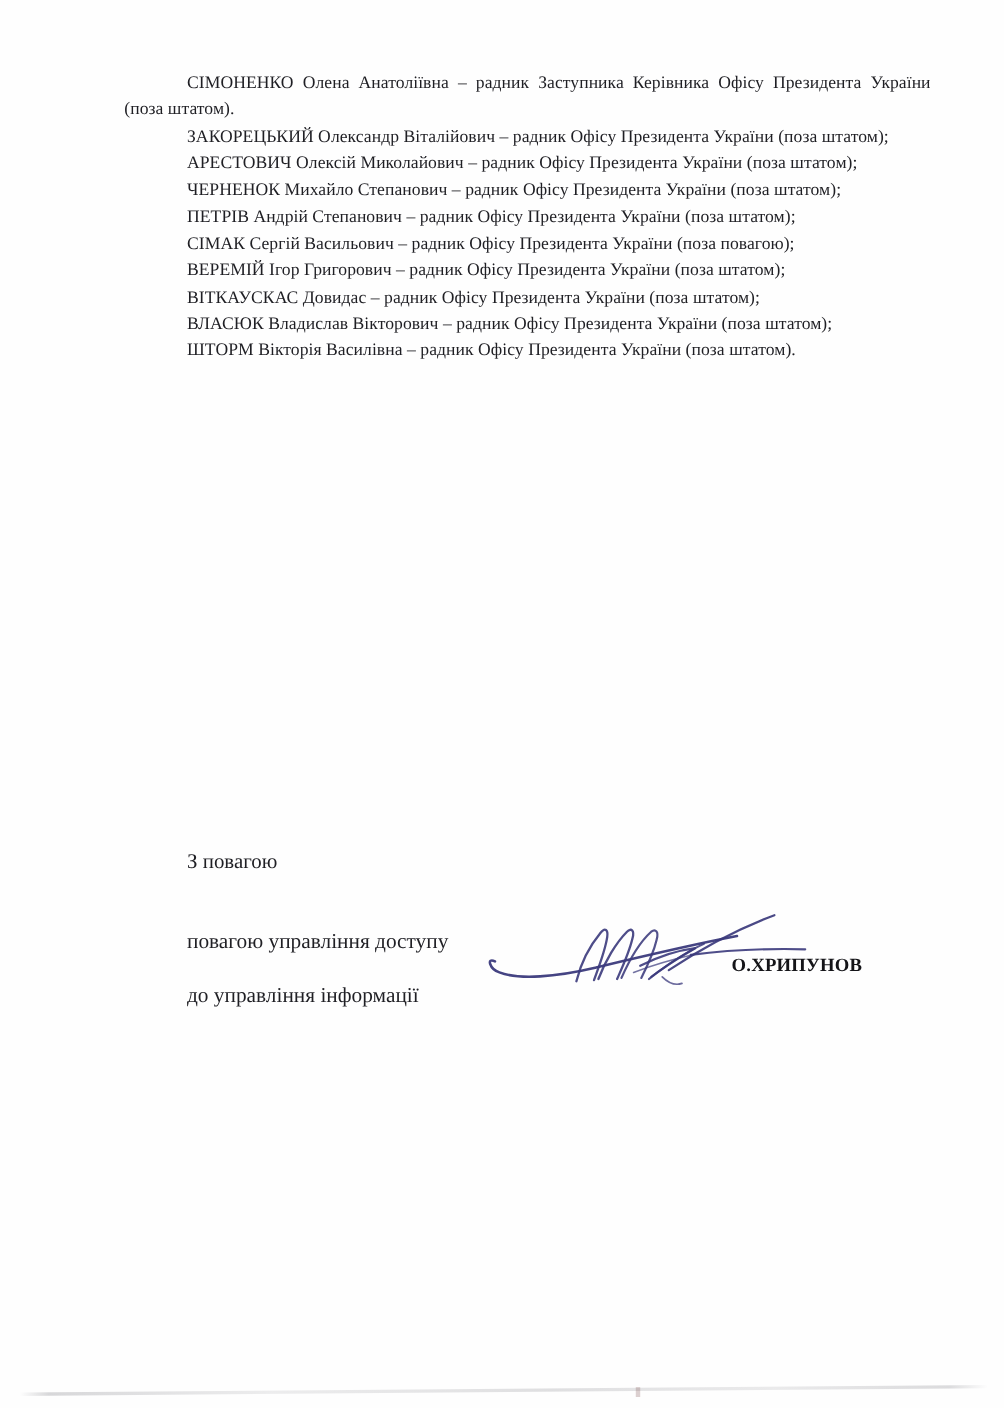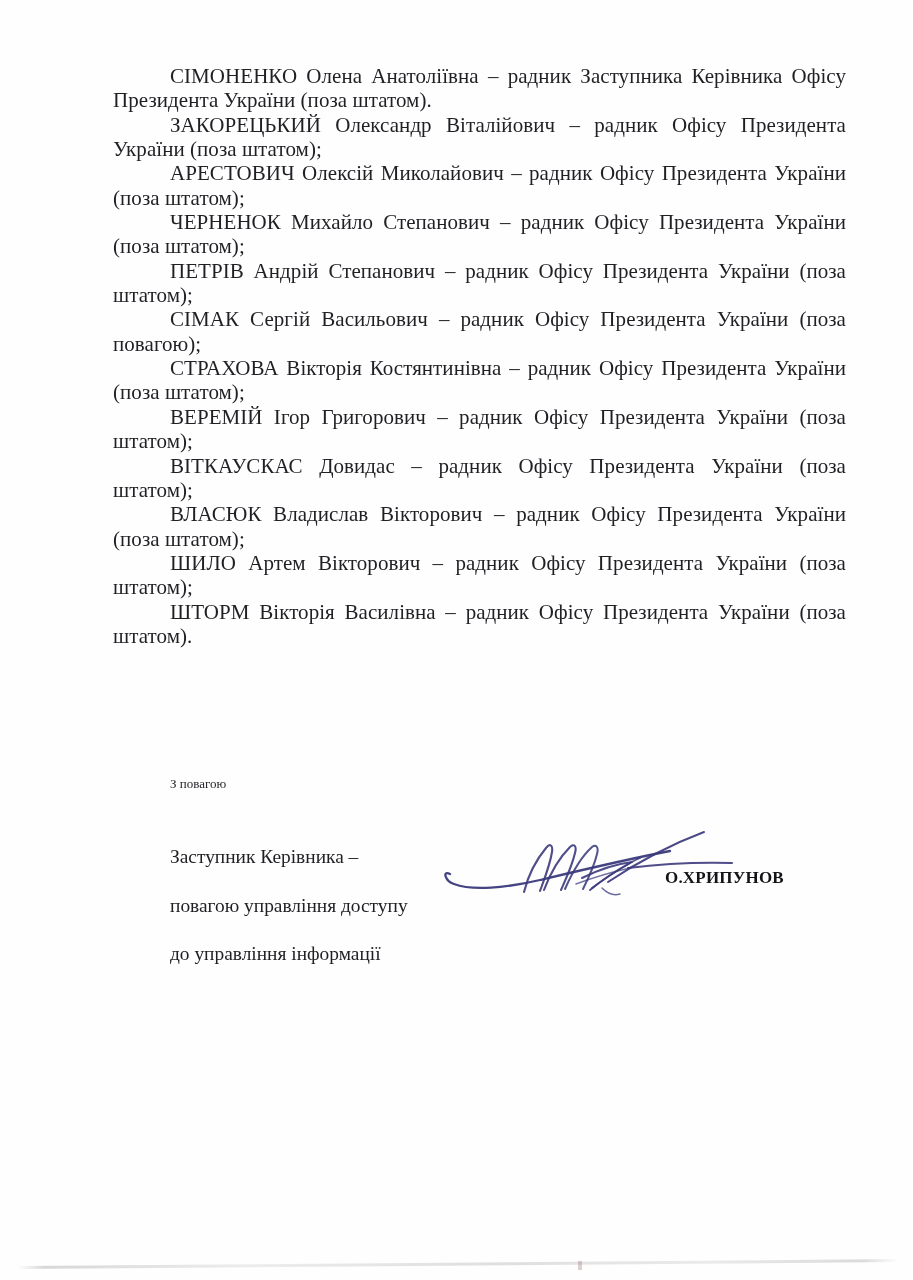--- a/index.html
+++ b/index.html
@@ -23,33 +23,33 @@
     position: absolute;
     left: 113px;
     top: 64px;
     width: 733px;
   }
   .para {
     margin: 0;
     text-align: justify;
     text-justify: inter-word;
     text-indent: 57px;
-    font-size: 21px;
+    font-size: 16px;
     line-height: 24.35px;
     letter-spacing: 0.05px;
     color: #1f1f24;
   }
   .para:last-child { text-align: justify; }
 
   
   .closing {
     position: absolute;
     left: 170px;
     top: 772px;
-    font-size: 13px;
+    font-size: 19px;
     line-height: 24.3px;
     color: #1f1f24;
   }
   .sign-title {
     position: absolute;
     left: 170px;
     top: 821px;
     font-size: 19.4px;
     line-height: 24.3px;
     color: #1f1f24;
@@ -109,32 +109,29 @@
 
 <div class="page">
 
   <div class="body-block">
     <p class="para">СІМОНЕНКО Олена Анатоліївна – радник Заступника Керівника Офісу Президента України (поза штатом).</p>
     <p class="para">ЗАКОРЕЦЬКИЙ Олександр Віталійович – радник Офісу Президента України (поза штатом);</p>
     <p class="para">АРЕСТОВИЧ Олексій Миколайович – радник Офісу Президента України (поза штатом);</p>
     <p class="para">ЧЕРНЕНОК Михайло Степанович – радник Офісу Президента України (поза штатом);</p>
     <p class="para">ПЕТРІВ Андрій Степанович – радник Офісу Президента України (поза штатом);</p>
     <p class="para">СІМАК Сергій Васильович – радник Офісу Президента України (поза повагою);</p>
-    <p class="para">СТРАХОВА Вікторія Костянтинівна – радник Офісу Президента України (поза штатом);</p>
     <p class="para">ВЕРЕМІЙ Ігор Григорович – радник Офісу Президента України (поза штатом);</p>
     <p class="para">ВІТКАУСКАС Довидас – радник Офісу Президента України (поза штатом);</p>
     <p class="para">ВЛАСЮК Владислав Вікторович – радник Офісу Президента України (поза штатом);</p>
-    <p class="para">ШИЛО Артем Вікторович – радник Офісу Президента України (поза штатом);</p>
     <p class="para">ШТОРМ Вікторія Василівна – радник Офісу Президента України (поза штатом).</p>
   </div>
 
   <div class="closing">З повагою</div>
 
   <div class="sign-title">
-    <span>Заступник Керівника –</span>
     <span>повагою управління доступу</span>
     <span>до управління інформації</span>
   </div>
 
   <svg class="signature-mark" viewBox="0 0 320 86" aria-hidden="true">
     <g fill="none" stroke="#3b3a7c" stroke-linecap="round" stroke-linejoin="round">
 
       <path d="M18 56 C10 52 13 63 22 66 C40 73 74 70 108 62 C150 52 196 41 238 33" stroke-width="2.3" opacity="0.95"></path>
 
       <path d="M92 74 C96 58 104 42 114 30 C118 25 121 27 120 34 C118 47 112 62 108 73" stroke-width="2.1" opacity="0.9"></path>

